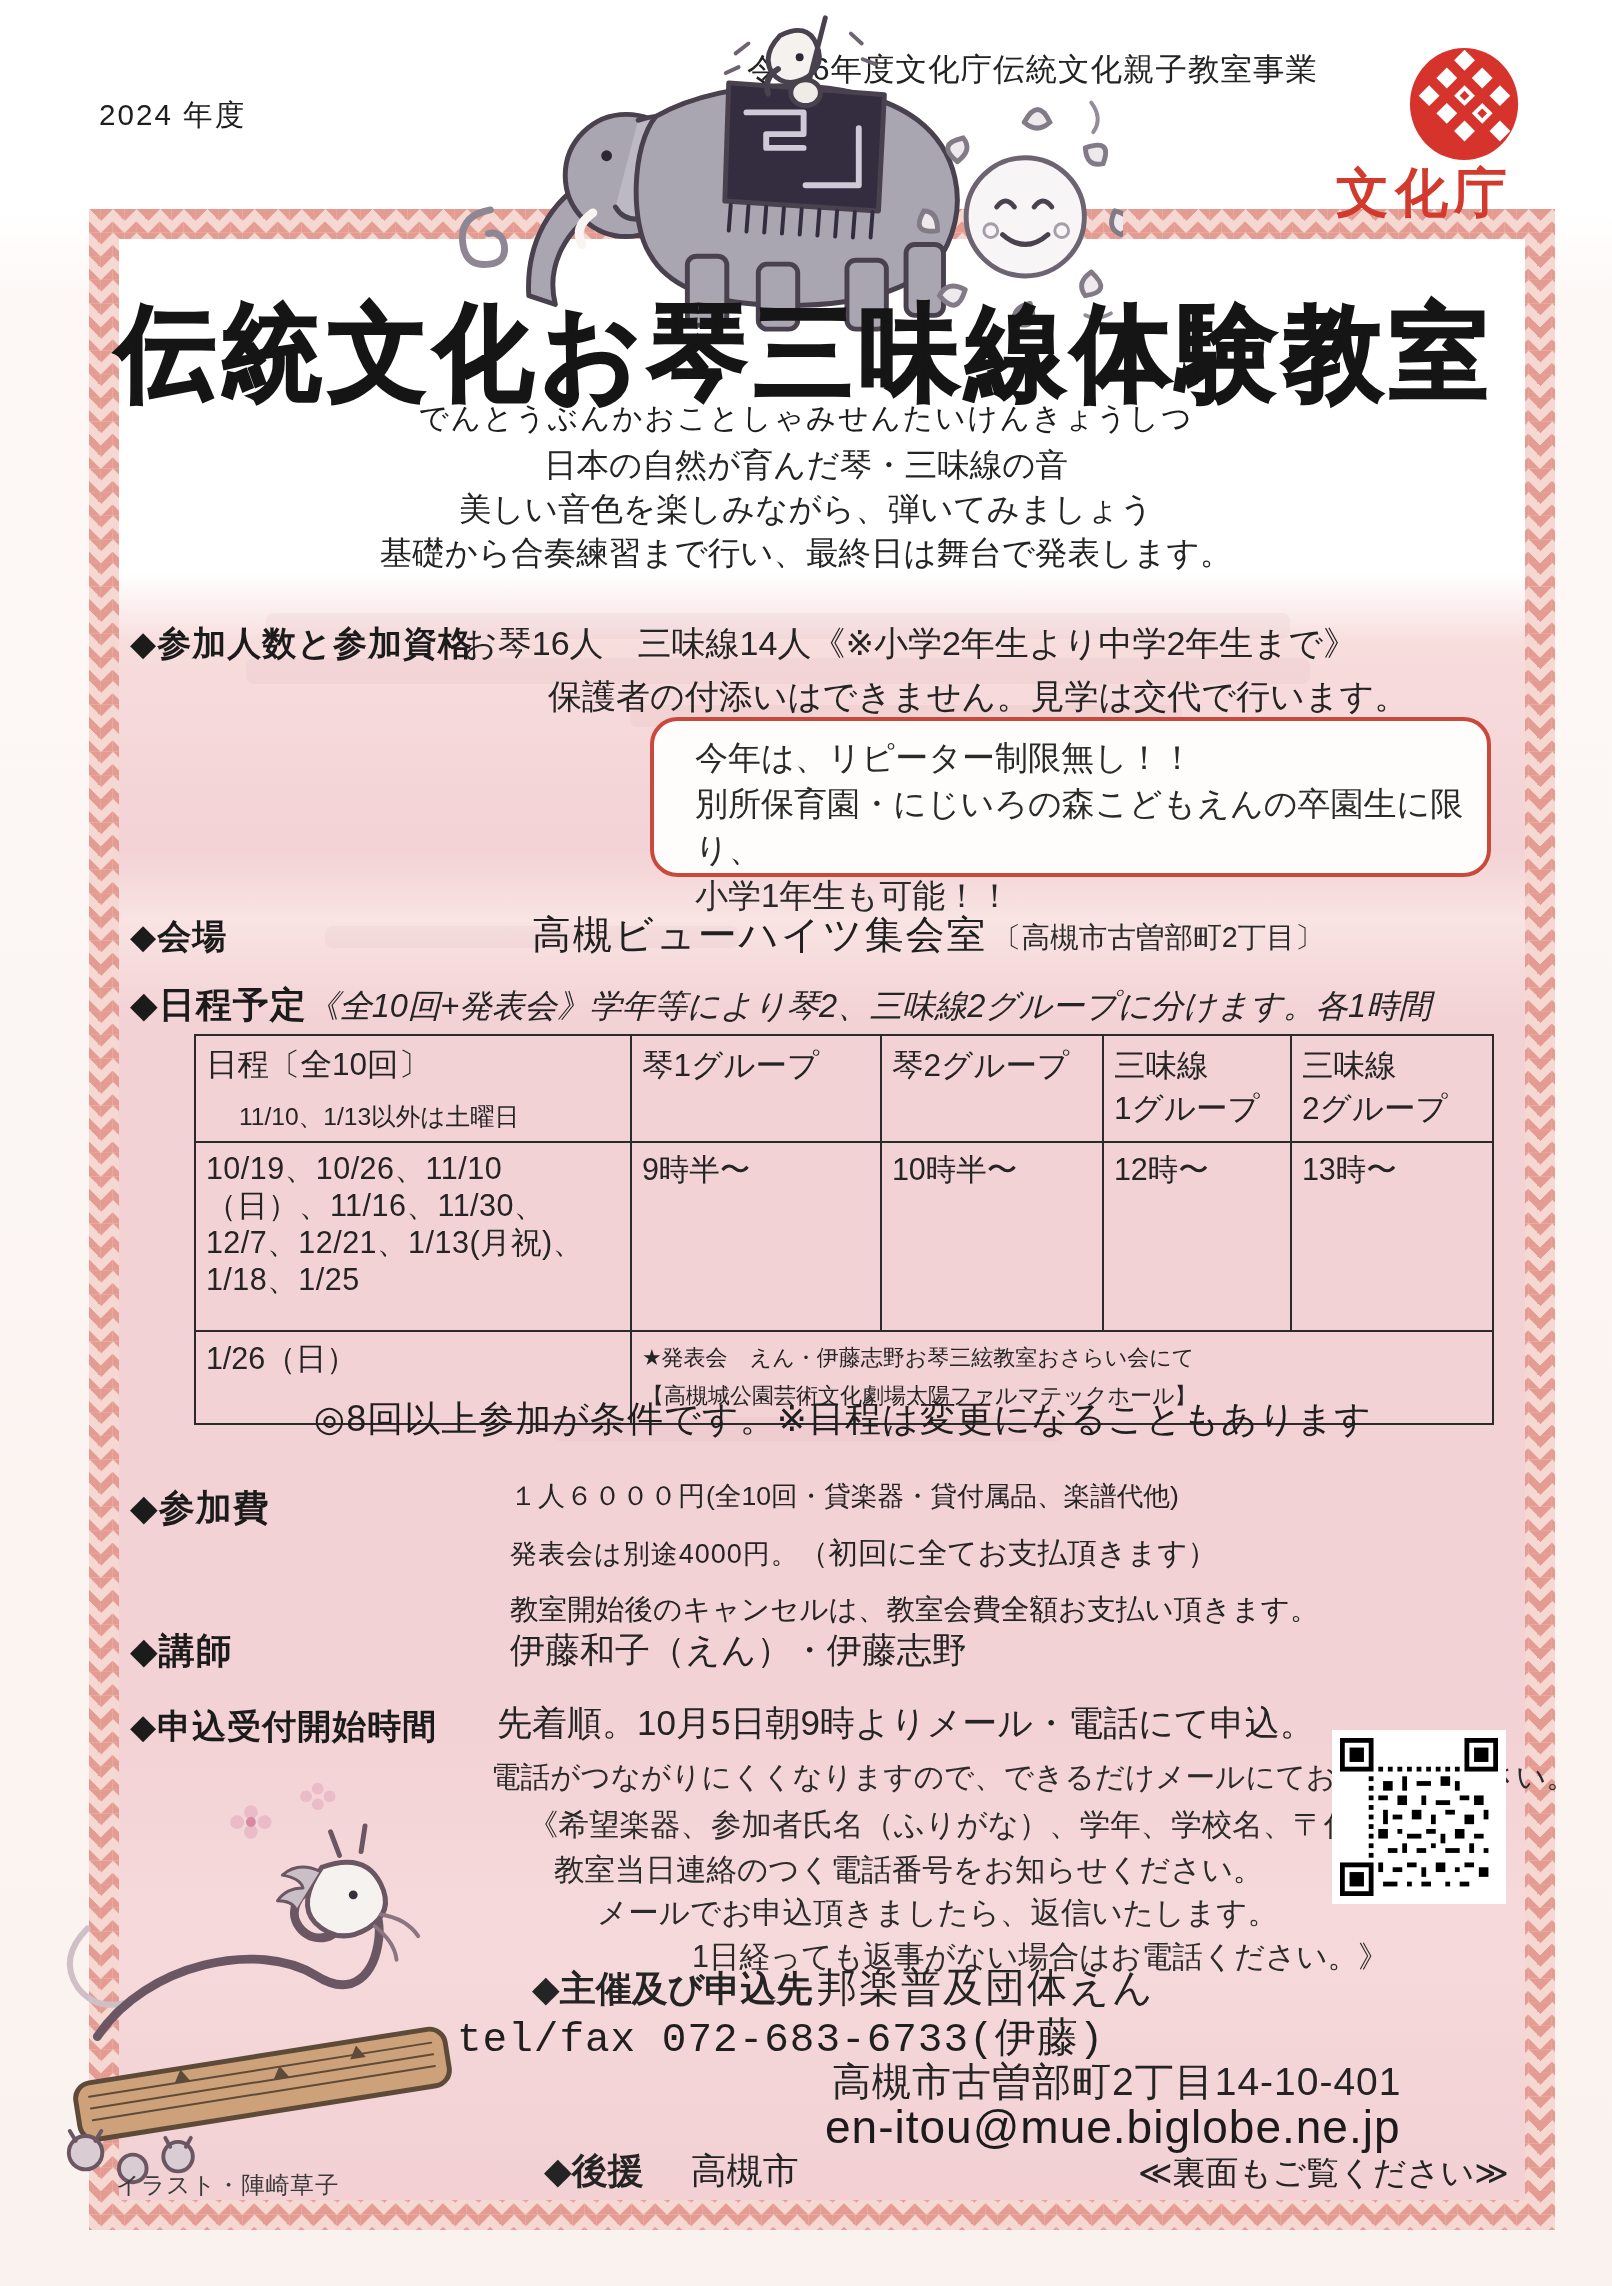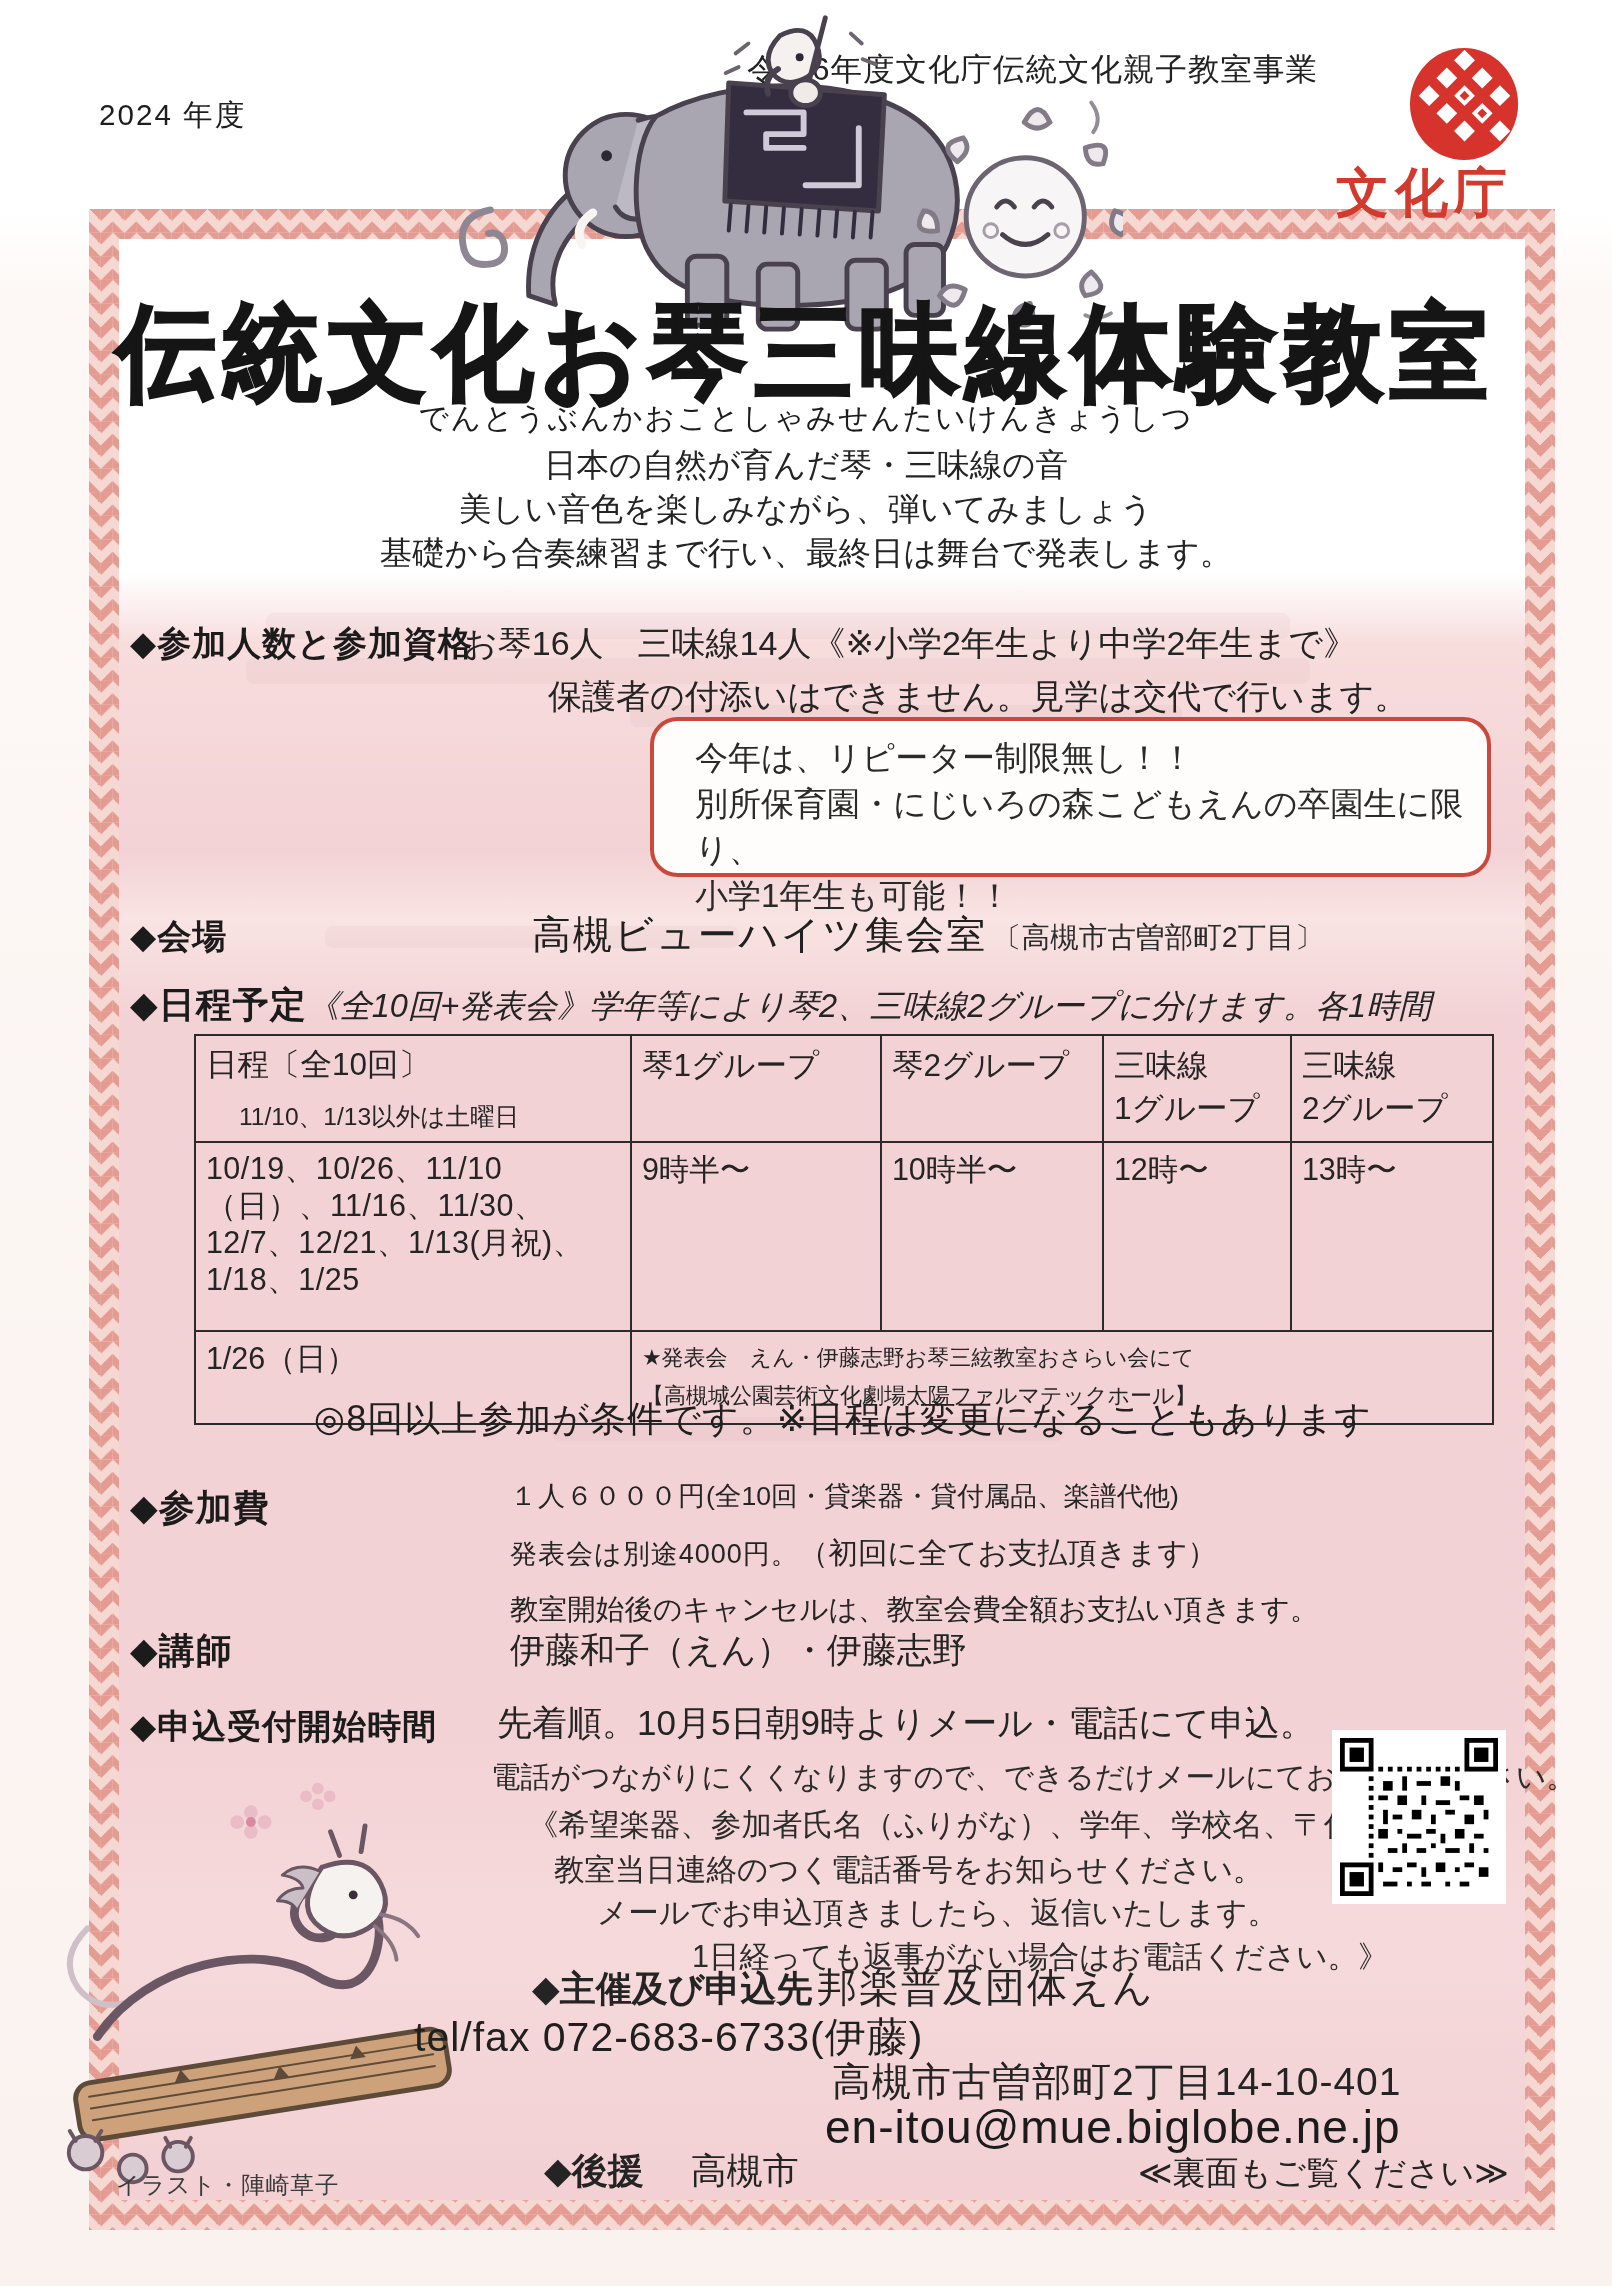--- a/index.html
+++ b/index.html
@@ -396,21 +396,21 @@
           <circle cx="294" cy="44" r="6"></circle>
           <circle cx="306" cy="36" r="6"></circle>
       </g>
     </g>
   </svg>
 
   <div class="abs" style="left:532px;top:1960px;white-space:nowrap;">
     <span class="org-label">◆主催及び申込先</span>
     <span class="org-name">邦楽普及団体えん</span>
   </div>
-  <div class="abs tel" style="left:414px;top:2010px;">tel/fax 072-683-6733(伊藤)</div>
+  <div class="abs tel" style="left:457px;top:2010px;font-family:Liberation Mono, monospace;">tel/fax 072-683-6733(伊藤)</div>
   <div class="abs addr" style="left:832px;top:2055px;">高槻市古曽部町2丁目14-10-401</div>
   <div class="abs email" style="left:825px;top:2100px;">en-itou@mue.biglobe.ne.jp</div>
 
   <div class="abs" style="left:544px;top:2147px;white-space:nowrap;">
     <span class="support-label">◆後援</span><span class="support-name">高槻市</span>
   </div>
   <div class="abs backnote" style="left:1138px;top:2151px;">≪裏面もご覧ください≫</div>
 
   <div class="abs credit" style="left:116px;top:2169px;">イラスト・陣崎草子</div>
 

